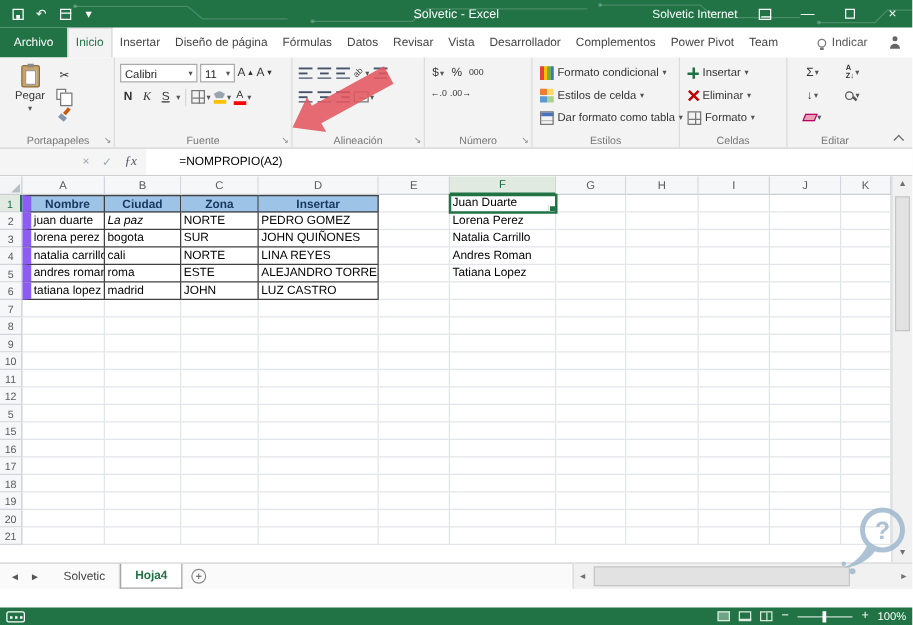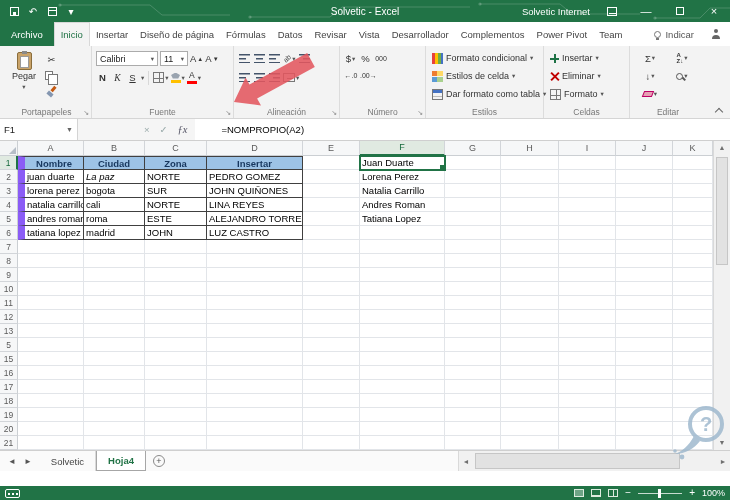--- a/index.html
+++ b/index.html
@@ -424,24 +424,20 @@
     </div>
 
     <span class="collapse-ribbon"></span>
   </div>
 
   <svg class="arrow-annot" width="92" height="60" viewBox="0 0 92 60">
     <polygon points="8,52 19.6,27.5 23.5,34.5 81.2,3 88.8,17 31.1,48.5 35,55.5" fill="#E2575F" fill-opacity="0.88"></polygon>
   </svg>
 
   <div class="fbar">
-    <div class="namebox">
-      <span>F1</span>
-      <span class="nb-dd">▼</span>
-    </div>
     <div class="fbtns">
       <span>×</span>
       <span>✓</span>
       <span class="fx">ƒx</span>
     </div>
     <div class="finput">
       <span>=NOMPROPIO(A2)</span>
     </div>
   </div>
 
@@ -623,34 +619,20 @@
           <div class="g-cell" style="width: 96px;"></div>
           <div class="g-cell" style="width: 57px;"></div>
           <div class="g-cell" style="width: 85px;"></div>
           <div class="g-cell" style="width: 56px;"></div>
           <div class="g-cell" style="width: 58px;"></div>
           <div class="g-cell" style="width: 57px;"></div>
           <div class="g-cell" style="width: 57px;"></div>
           <div class="g-cell" style="width: 40px;"></div>
         </div>
         <div class="g-row">
-          <div class="g-rh">13</div>
-          <div class="g-cell" style="width: 66px;"></div>
-          <div class="g-cell" style="width: 61px;"></div>
-          <div class="g-cell" style="width: 62px;"></div>
-          <div class="g-cell" style="width: 96px;"></div>
-          <div class="g-cell" style="width: 57px;"></div>
-          <div class="g-cell" style="width: 85px;"></div>
-          <div class="g-cell" style="width: 56px;"></div>
-          <div class="g-cell" style="width: 58px;"></div>
-          <div class="g-cell" style="width: 57px;"></div>
-          <div class="g-cell" style="width: 57px;"></div>
-          <div class="g-cell" style="width: 40px;"></div>
-        </div>
-        <div class="g-row">
           <div class="g-rh">5</div>
           <div class="g-cell" style="width: 66px;"></div>
           <div class="g-cell" style="width: 61px;"></div>
           <div class="g-cell" style="width: 62px;"></div>
           <div class="g-cell" style="width: 96px;"></div>
           <div class="g-cell" style="width: 57px;"></div>
           <div class="g-cell" style="width: 85px;"></div>
           <div class="g-cell" style="width: 56px;"></div>
           <div class="g-cell" style="width: 58px;"></div>
           <div class="g-cell" style="width: 57px;"></div>

